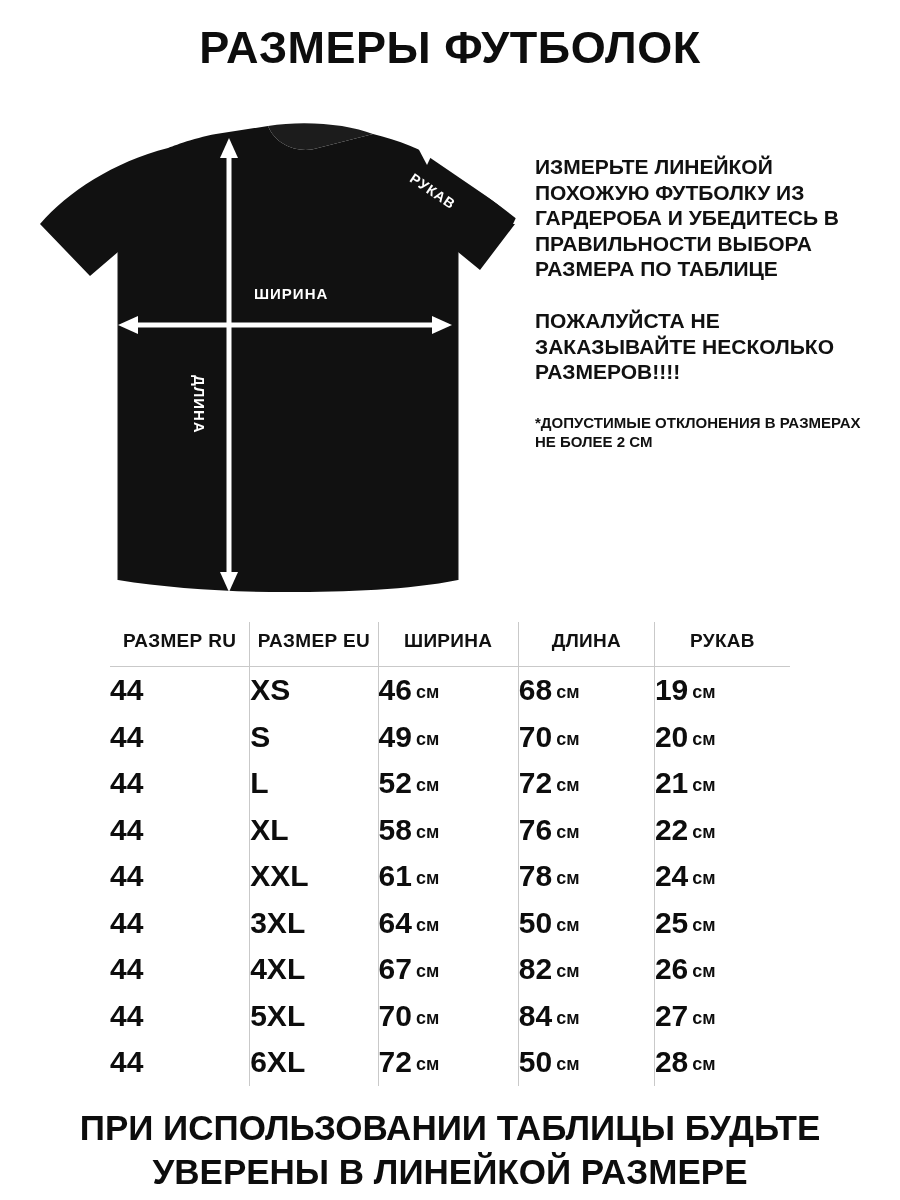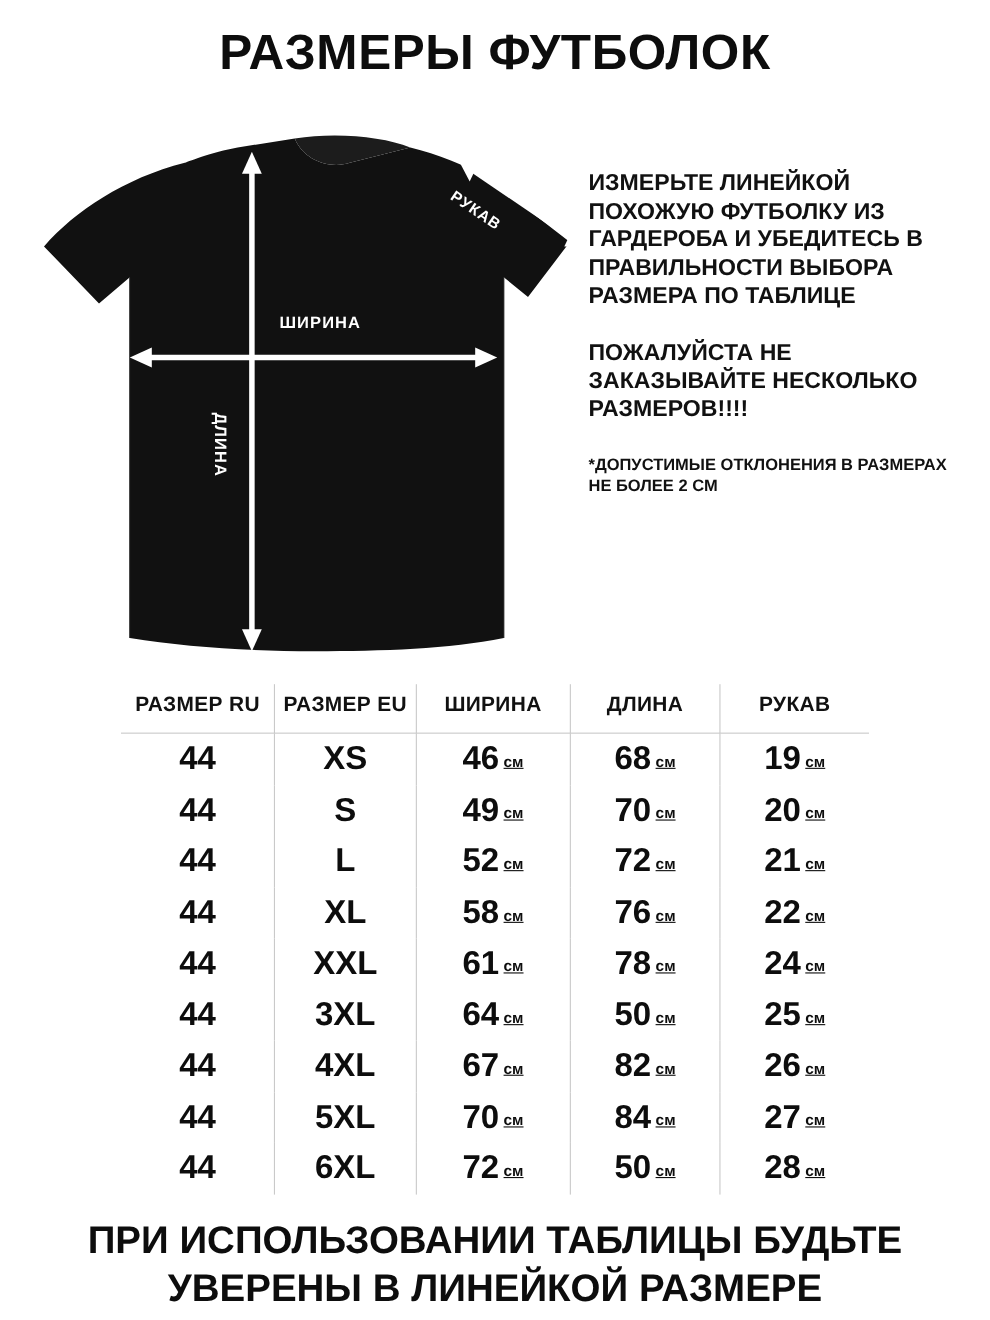--- a/index.html
+++ b/index.html
@@ -106,39 +106,38 @@
     padding: 8px 0 14px 0;
     text-align: center;
     border-right: 1px solid #c9c9c9;
     letter-spacing: 0.3px;
   }
   table.size-table th:last-child,
   table.size-table td:last-child {
     border-right: none;
   }
   table.size-table td {
-    text-align: center;
+    text-align: left;
     border-right: 1px solid #c9c9c9;
     padding: 3px 0;
     font-weight: bold;
     color: #0d0d0d;
   }
   .head-row th {
     border-bottom: 1px solid #c9c9c9;
   }
   .cell-big {
     font-size: 30px;
     line-height: 1.35;
   }
   .unit {
-    font-size: 14px;
+    font-size: 18px;
     font-weight: bold;
     margin-left: 4px;
     vertical-align: 2px;
-    text-decoration: underline;
   }
   .col-ru { width: 140px; }
   .col-eu { width: 128px; }
   .col-w  { width: 140px; }
   .col-l  { width: 136px; }
   .col-s  { width: 136px; }
 
   
   .footer {
     position: absolute;

